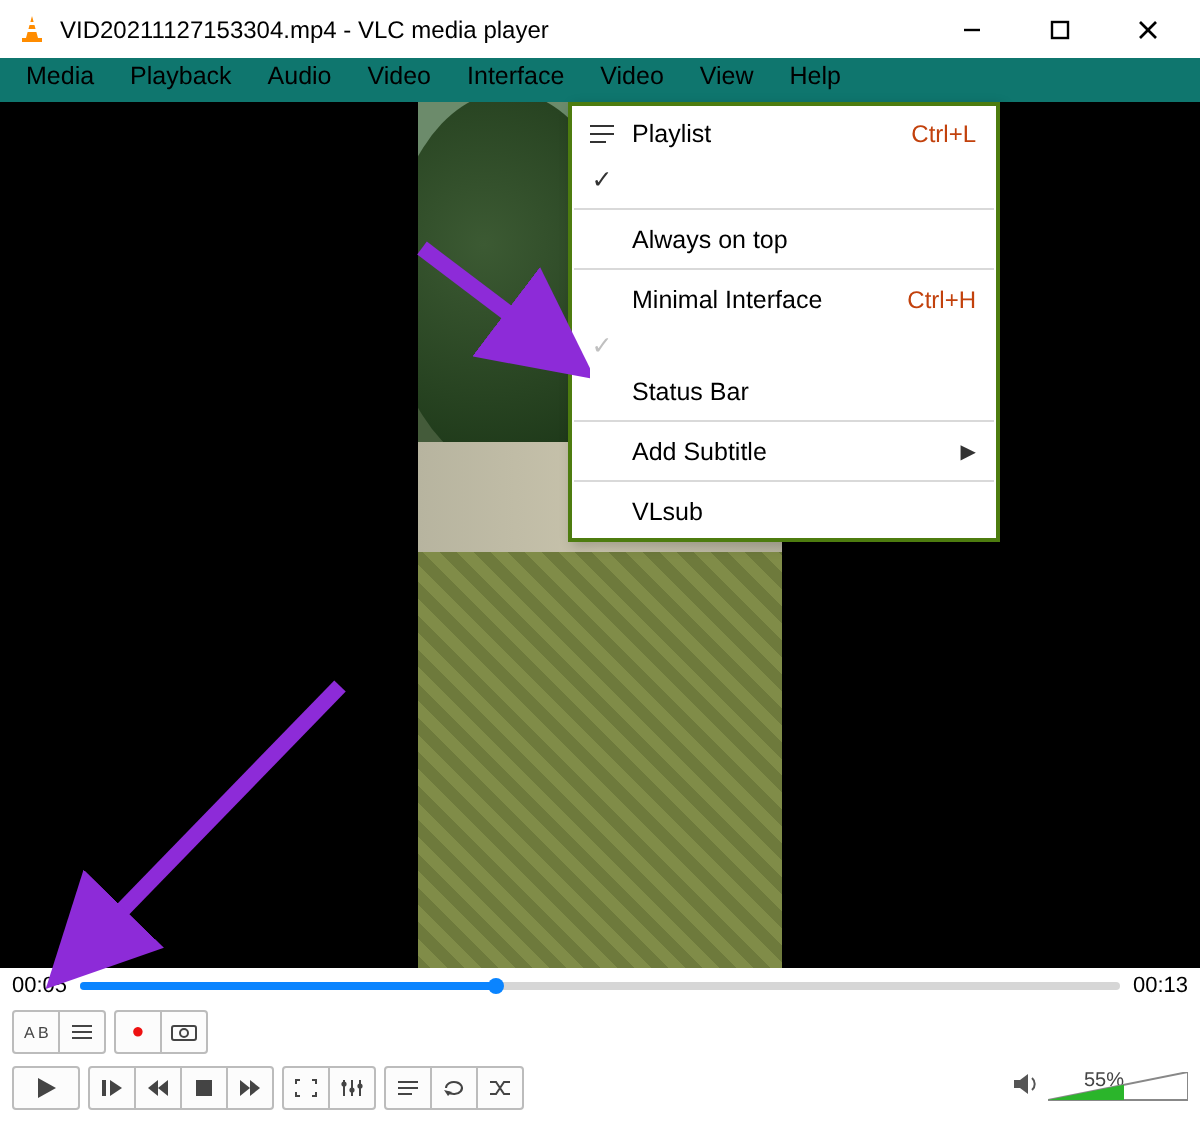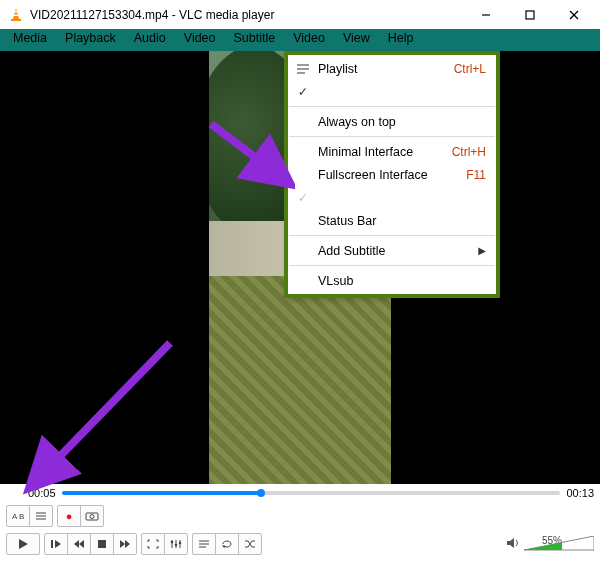--- a/index.html
+++ b/index.html
@@ -17,33 +17,33 @@
   .frame .tree1{position:absolute;left:-15px;top:-5px;width:120px;height:190px;border-radius:50%;background:radial-gradient(circle at 40% 40%,#3c5a33,#1f3a1a 80%);}
   .frame .tree2{position:absolute;right:-30px;top:-10px;width:100px;height:180px;border-radius:50%;background:radial-gradient(circle at 50% 50%,#3c5a33,#1f3a1a 80%);}
   .frame .path{position:absolute;left:0;top:170px;width:100%;height:60px;background:linear-gradient(to right,#b7b49f,#c8c3ac,#b7b49f);}
   .frame .grass{position:absolute;left:0;top:225px;width:100%;height:210px;background:
     repeating-linear-gradient(45deg,#6e7a3c 0 6px,#808c48 6px 12px),
     linear-gradient(#768247,#5e6a36);}
   .frame .fig{position:absolute;left:85px;top:136px;width:9px;height:34px;background:linear-gradient(#e8e4dc,#2a2620);border-radius:2px;}
   .frame .fig2{position:absolute;left:102px;top:138px;width:9px;height:32px;background:linear-gradient(#d8d4cc,#2a2620);border-radius:2px;}
   .frame .edge{position:absolute;left:0;top:227px;width:100%;height:6px;background:#4e5a2c;}
 
-  .viewmenu { position: absolute; left: 284px; top: 51px; width: 216px; background: #fff; border: 4px solid #4d7c0f; box-shadow: 2px 2px 6px rgba(0,0,0,.2); padding: 2px 0; }
+  .viewmenu { position: absolute; left: 284px; top: 51px; width: 216px; background: #fff; border: 2px solid #4d7c0f; box-shadow: 2px 2px 6px rgba(0,0,0,.2); padding: 2px 0; }
   .viewmenu .row { height: 23px; display: flex; align-items: center; font-size: 12.5px; padding-right: 10px; }
   .viewmenu .ic { width: 30px; display: flex; justify-content: center; color: #333; }
   .viewmenu .lbl { flex: 1; }
   .viewmenu .sc { color: #c2410c; font-size: 12px; }
   .viewmenu .sep { height: 1px; background: #d9d9d9; margin: 3px 1px; }
   .viewmenu .disabled { color: #9b9b9b; }
   .viewmenu .disabled .ic { color: #c0c0c0; }
   .viewmenu .submenu-arrow{font-size:10px;color:#333;}
 
   .arrow { position: absolute; pointer-events: none; }
 
-  .timeline { height: 18px; display: flex; align-items: center; padding: 0 6px; gap:6px; background:#fff;margin-left:22px;}
+  .timeline { height: 18px; display: flex; align-items: center; padding: 0 6px; gap:6px; background:#fff;}
   .timeline .t { font-size: 11px; }
   .track { flex: 1; height: 4px; background: #d6d6d6; border-radius: 2px; position: relative; }
   .track .prog { position: absolute; left: 0; top: 0; height: 100%; background: #0a84ff; border-radius: 2px; width: 40%; }
   .track .prog::after{content:"";position:absolute;right:-4px;top:-2px;width:8px;height:8px;background:#0a84ff;border-radius:50%;}
   .toolbar1, .toolbar2 { height: 28px; display: flex; align-items: center; padding: 0 6px; gap: 4px; background:#fff;}
   .btn { height: 22px; min-width: 24px; border: 1px solid #bcbcbc; border-radius: 2px; background: #fcfcfc; display: flex; align-items: center; justify-content: center; font-size: 11px; color: #444; }
   .btn.play{width:34px;}
   .group{display:flex;}
   .group .btn{border-radius:0;margin-left:-1px;}
   .group .btn:first-child{border-top-left-radius:2px;border-bottom-left-radius:2px;margin-left:0;}
@@ -84,21 +84,21 @@
         <line x1="9" y1="1" x2="1" y2="9" stroke="#000" stroke-width="1.3"></line>
       </svg>
     </div>
 </div>
 
 <div class="menubar">
   <div class="mitem">Media</div>
   <div class="mitem">Playback</div>
   <div class="mitem">Audio</div>
   <div class="mitem">Video</div>
-  <div class="mitem">Subtitle</div>
+  <div class="mitem">Interface</div>
   <div class="mitem">Video</div>
   <div class="mitem">View</div>
   <div class="mitem">Help</div>
 </div>
 
 <div class="video">
   <div class="frame">
     <div class="tree1"></div>
       <div class="tree2"></div>
     <div class="path"></div>
@@ -127,25 +127,20 @@
   <div class="sep"></div>
   <div class="row">
     <span class="ic"></span>
     <span class="lbl">Always on top</span>
   </div>
   <div class="sep"></div>
   <div class="row">
     <span class="ic"></span>
     <span class="lbl">Minimal Interface</span>
     <span class="sc">Ctrl+H</span>
-  </div>
-  <div class="row">
-    <span class="ic"></span>
-    <span class="lbl">Fullscreen Interface</span>
-    <span class="sc">F11</span>
   </div>
   <div class="row disabled">
     <span class="ic">✓</span>
   </div>
   <div class="row">
     <span class="ic"></span>
     <span class="lbl">Status Bar</span>
   </div>
   <div class="sep"></div>
   <div class="row">

